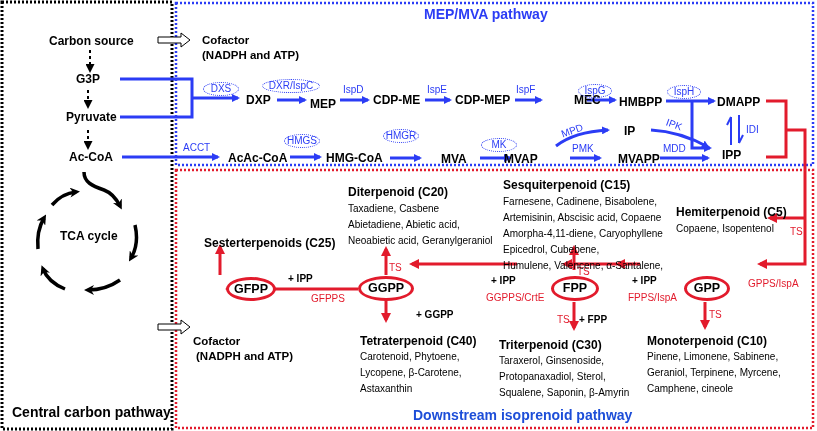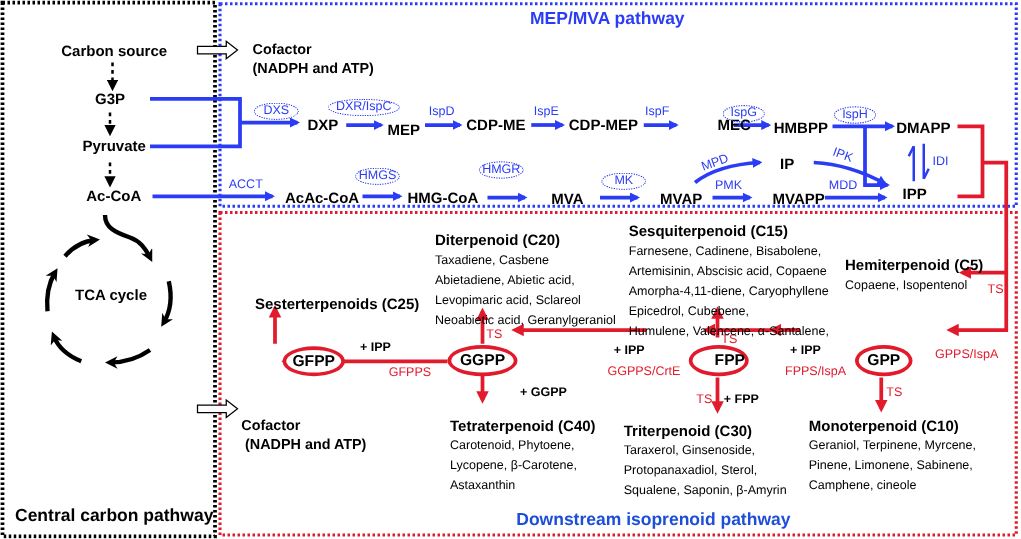--- a/index.html
+++ b/index.html
@@ -139,38 +139,38 @@
 <div class="dotted-enz" style="left:262px;top:79px;width:58px;height:14px;line-height:11px;">DXR/IspC</div>
 <div class="txt enz-blue" style="left:343px;top:84px;">IspD</div>
 <div class="txt enz-blue" style="left:427px;top:84px;">IspE</div>
 <div class="txt enz-blue" style="left:516px;top:84px;">IspF</div>
 <div class="dotted-enz" style="left:578px;top:84px;width:34px;height:14px;line-height:11px;">IspG</div>
 <div class="dotted-enz" style="left:667px;top:85px;width:34px;height:14px;line-height:11px;">IspH</div>
 
 <div class="txt node" style="left:228px;top:151px;">AcAc-CoA</div>
 <div class="txt node" style="left:326px;top:151px;">HMG-CoA</div>
 <div class="txt node" style="left:441px;top:152px;">MVA</div>
-<div class="txt node" style="left:528px;top:152px;text-align:center;">MVAP</div>
+<div class="txt node" style="left:504px;top:152px;text-align:center;">MVAP</div>
 <div class="txt node" style="left:618px;top:152px;">MVAPP</div>
 <div class="txt node" style="left:624px;top:124px;">IP</div>
 <div class="txt node" style="left:722px;top:148px;">IPP</div>
 
 <div class="txt enz-blue" style="left:183px;top:142px;">ACCT</div>
 <div class="dotted-enz" style="left:284px;top:134px;width:36px;height:14px;line-height:11px;">HMGS</div>
 <div class="dotted-enz" style="left:383px;top:129px;width:36px;height:14px;line-height:11px;">HMGR</div>
 <div class="dotted-enz" style="left:481px;top:138px;width:36px;height:14px;line-height:11px;">MK</div>
 <div class="txt enz-blue" style="left:572px;top:143px;">PMK</div>
 <div class="txt enz-blue" style="left:561px;top:125px;transform:rotate(-20deg);">MPD</div>
 <div class="txt enz-blue" style="left:666px;top:119px;transform:rotate(20deg);">IPK</div>
 <div class="txt enz-blue" style="left:663px;top:143px;">MDD</div>
 <div class="txt enz-blue" style="left:746px;top:124px;">IDI</div>
 
 <div class="pill" style="left:226px;top:277px;width:50px;height:24px;line-height:18px;">GFPP</div>
 <div class="pill" style="left:358px;top:276px;width:56px;height:25px;line-height:19px;">GGPP</div>
-<div class="pill" style="left:551px;top:276px;width:48px;height:25px;line-height:19px;text-align:right;">FPP</div>
+<div class="pill" style="left:551px;top:276px;width:48px;height:25px;line-height:19px;">FPP</div>
 <div class="pill" style="left:684px;top:276px;width:46px;height:25px;line-height:19px;">GPP</div>
 
 <div class="txt enz-red" style="left:311px;top:293px;">GFPPS</div>
 <div class="txt enz-red" style="left:486px;top:292px;">GGPPS/CrtE</div>
 <div class="txt enz-red" style="left:628px;top:292px;">FPPS/IspA</div>
 <div class="txt enz-red" style="left:748px;top:278px;">GPPS/IspA</div>
 <div class="txt enz-red" style="left:389px;top:262px;">TS</div>
 <div class="txt enz-red" style="left:577px;top:266px;">TS</div>
 <div class="txt enz-red" style="left:790px;top:226px;">TS</div>
 <div class="txt enz-red" style="left:557px;top:314px;">TS</div>
@@ -182,21 +182,20 @@
 <div class="txt plus" style="left:416px;top:309px;text-align:right;">+ GGPP</div>
 <div class="txt plus" style="left:579px;top:314px;">+  FPP</div>
 
 <div class="txt class-title" style="left:204px;top:236px;">Sesterterpenoids (C25)</div>
 
 <div class="txt" style="left:348px;top:185px;">
   <div class="class-title">Diterpenoid (C20)</div>
   <div class="class-body" style="margin-top:2px;">
     <div>Taxadiene, Casbene</div>
     <div>Abietadiene, Abietic acid,</div>
-    <div>Levopimaric acid, Sclareol</div>
     <div>Neoabietic acid, Geranylgeraniol</div>
   </div>
 </div>
 
 <div class="txt" style="left:503px;top:178px;">
   <div class="class-title">Sesquiterpenoid (C15)</div>
   <div class="class-body" style="margin-top:2px;">
     <div>Farnesene, Cadinene, Bisabolene,</div>
     <div>Artemisinin, Abscisic acid, Copaene</div>
     <div>Amorpha-4,11-diene, Caryophyllene</div>
@@ -226,17 +225,17 @@
   <div class="class-body" style="margin-top:1px;">
     <div>Taraxerol, Ginsenoside,</div>
     <div>Protopanaxadiol, Sterol,</div>
     <div>Squalene, Saponin, β-Amyrin</div>
   </div>
 </div>
 
 <div class="txt" style="left:647px;top:334px;">
   <div class="class-title">Monoterpenoid (C10)</div>
   <div class="class-body" style="margin-top:1px;">
+    <div>Pinene, Limonene, Sabinene,</div>
     <div>Geraniol, Terpinene, Myrcene,</div>
-    <div>Pinene, Limonene, Sabinene,</div>
     <div>Camphene, cineole</div>
   </div>
 </div>
 
 </body></html>

